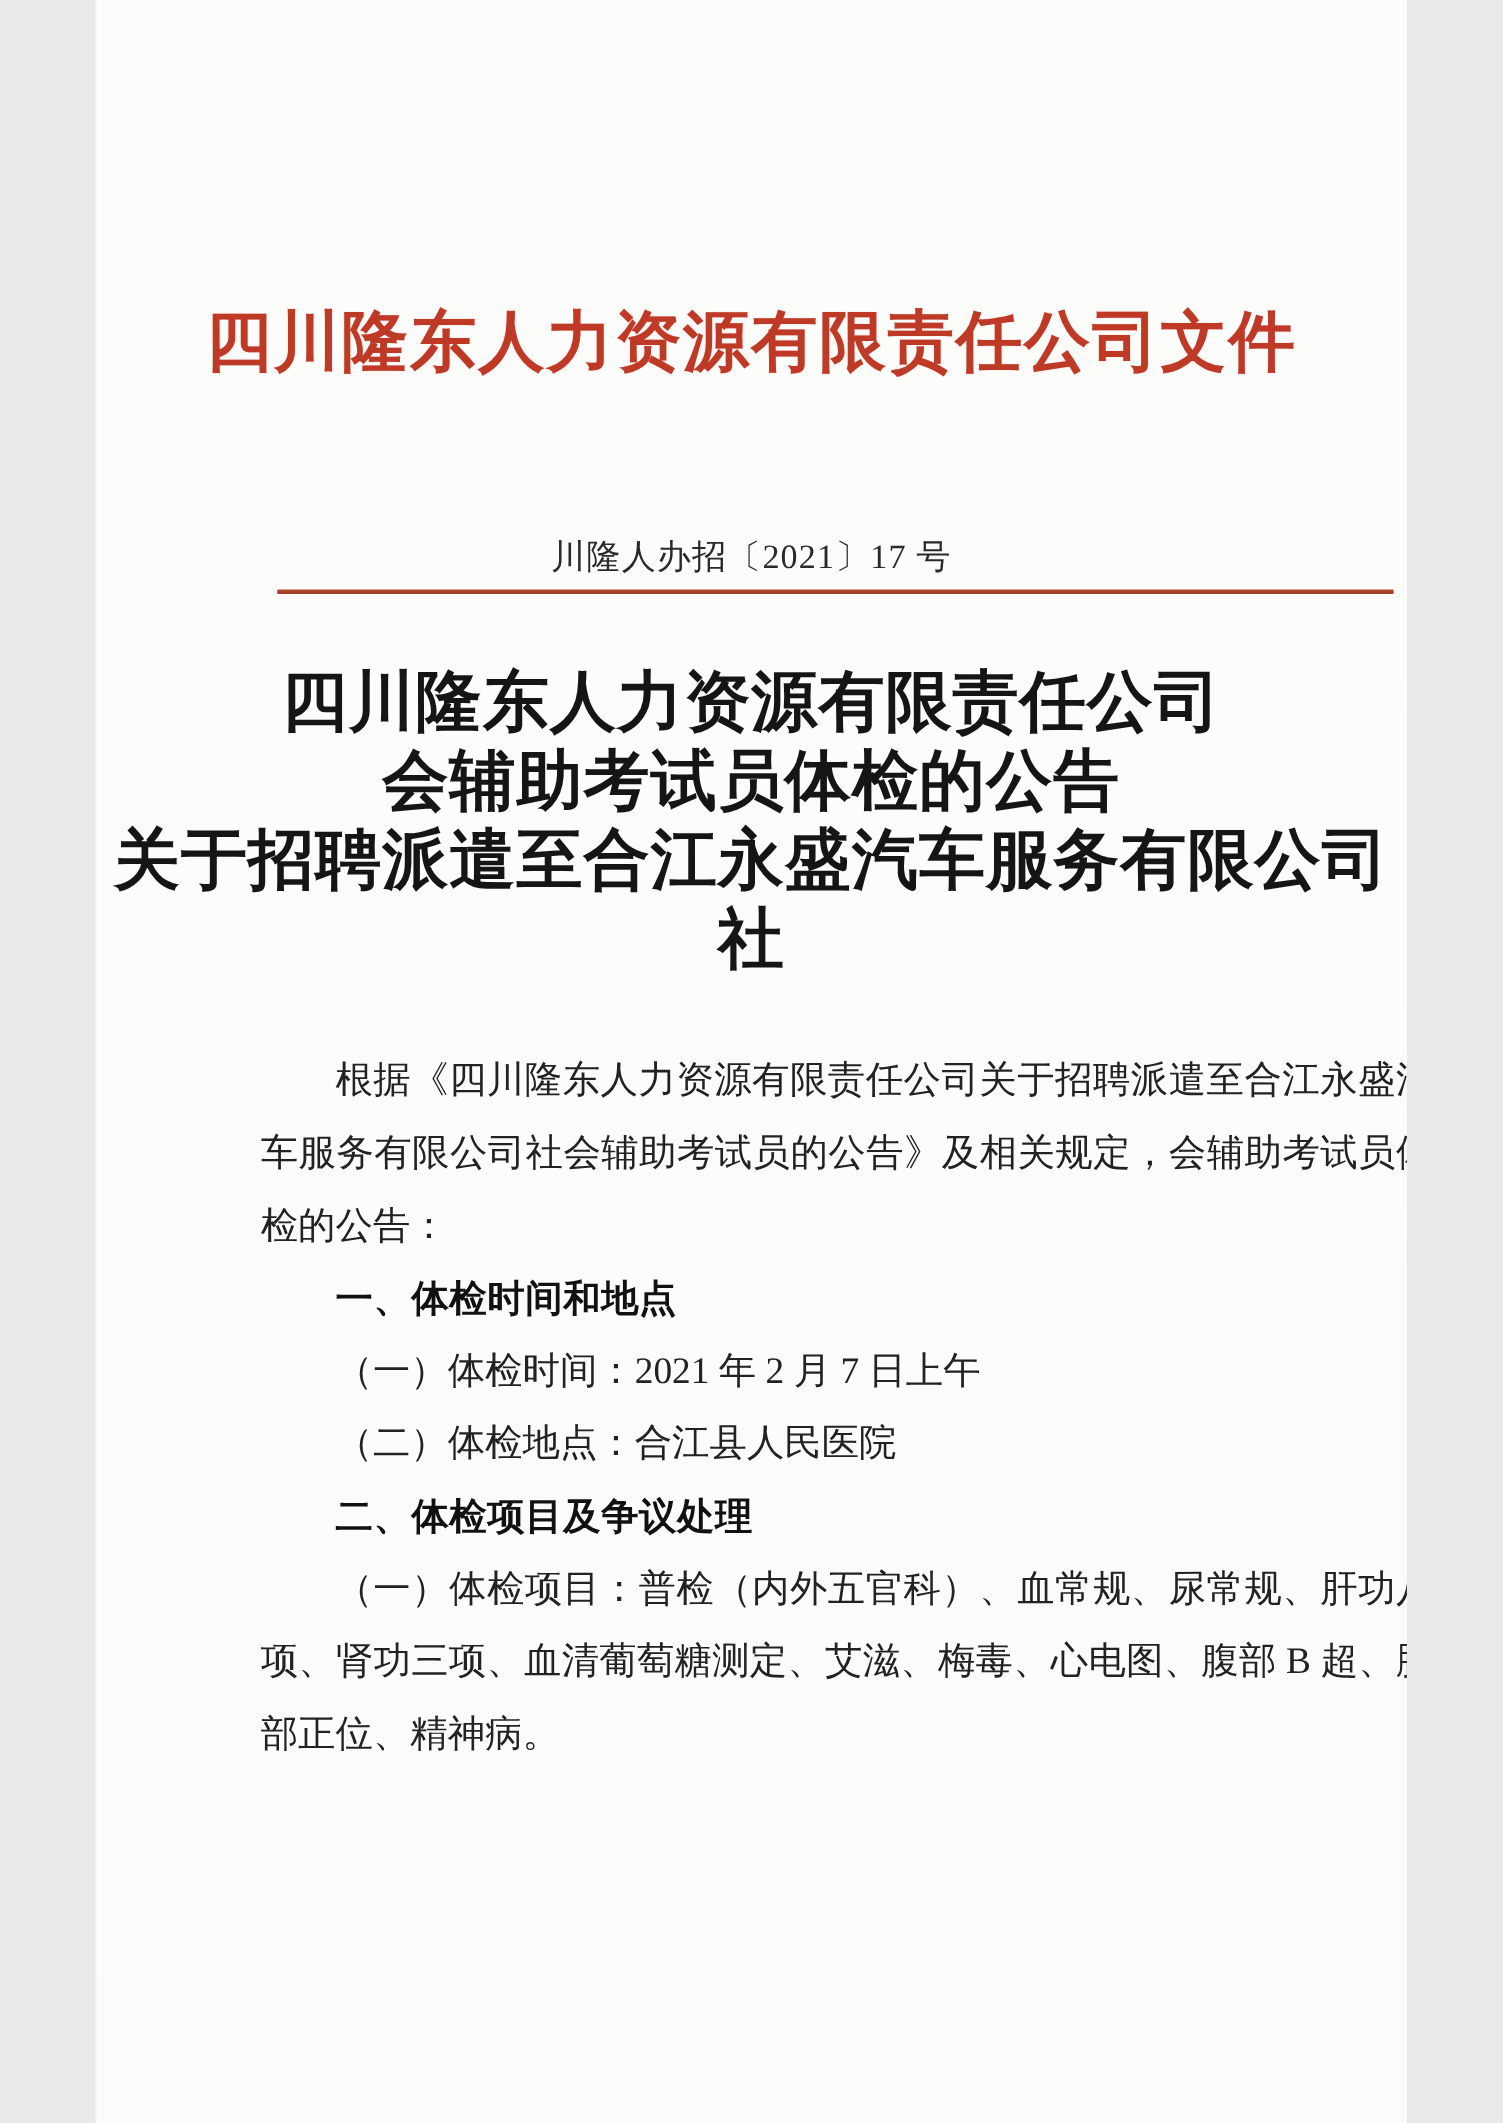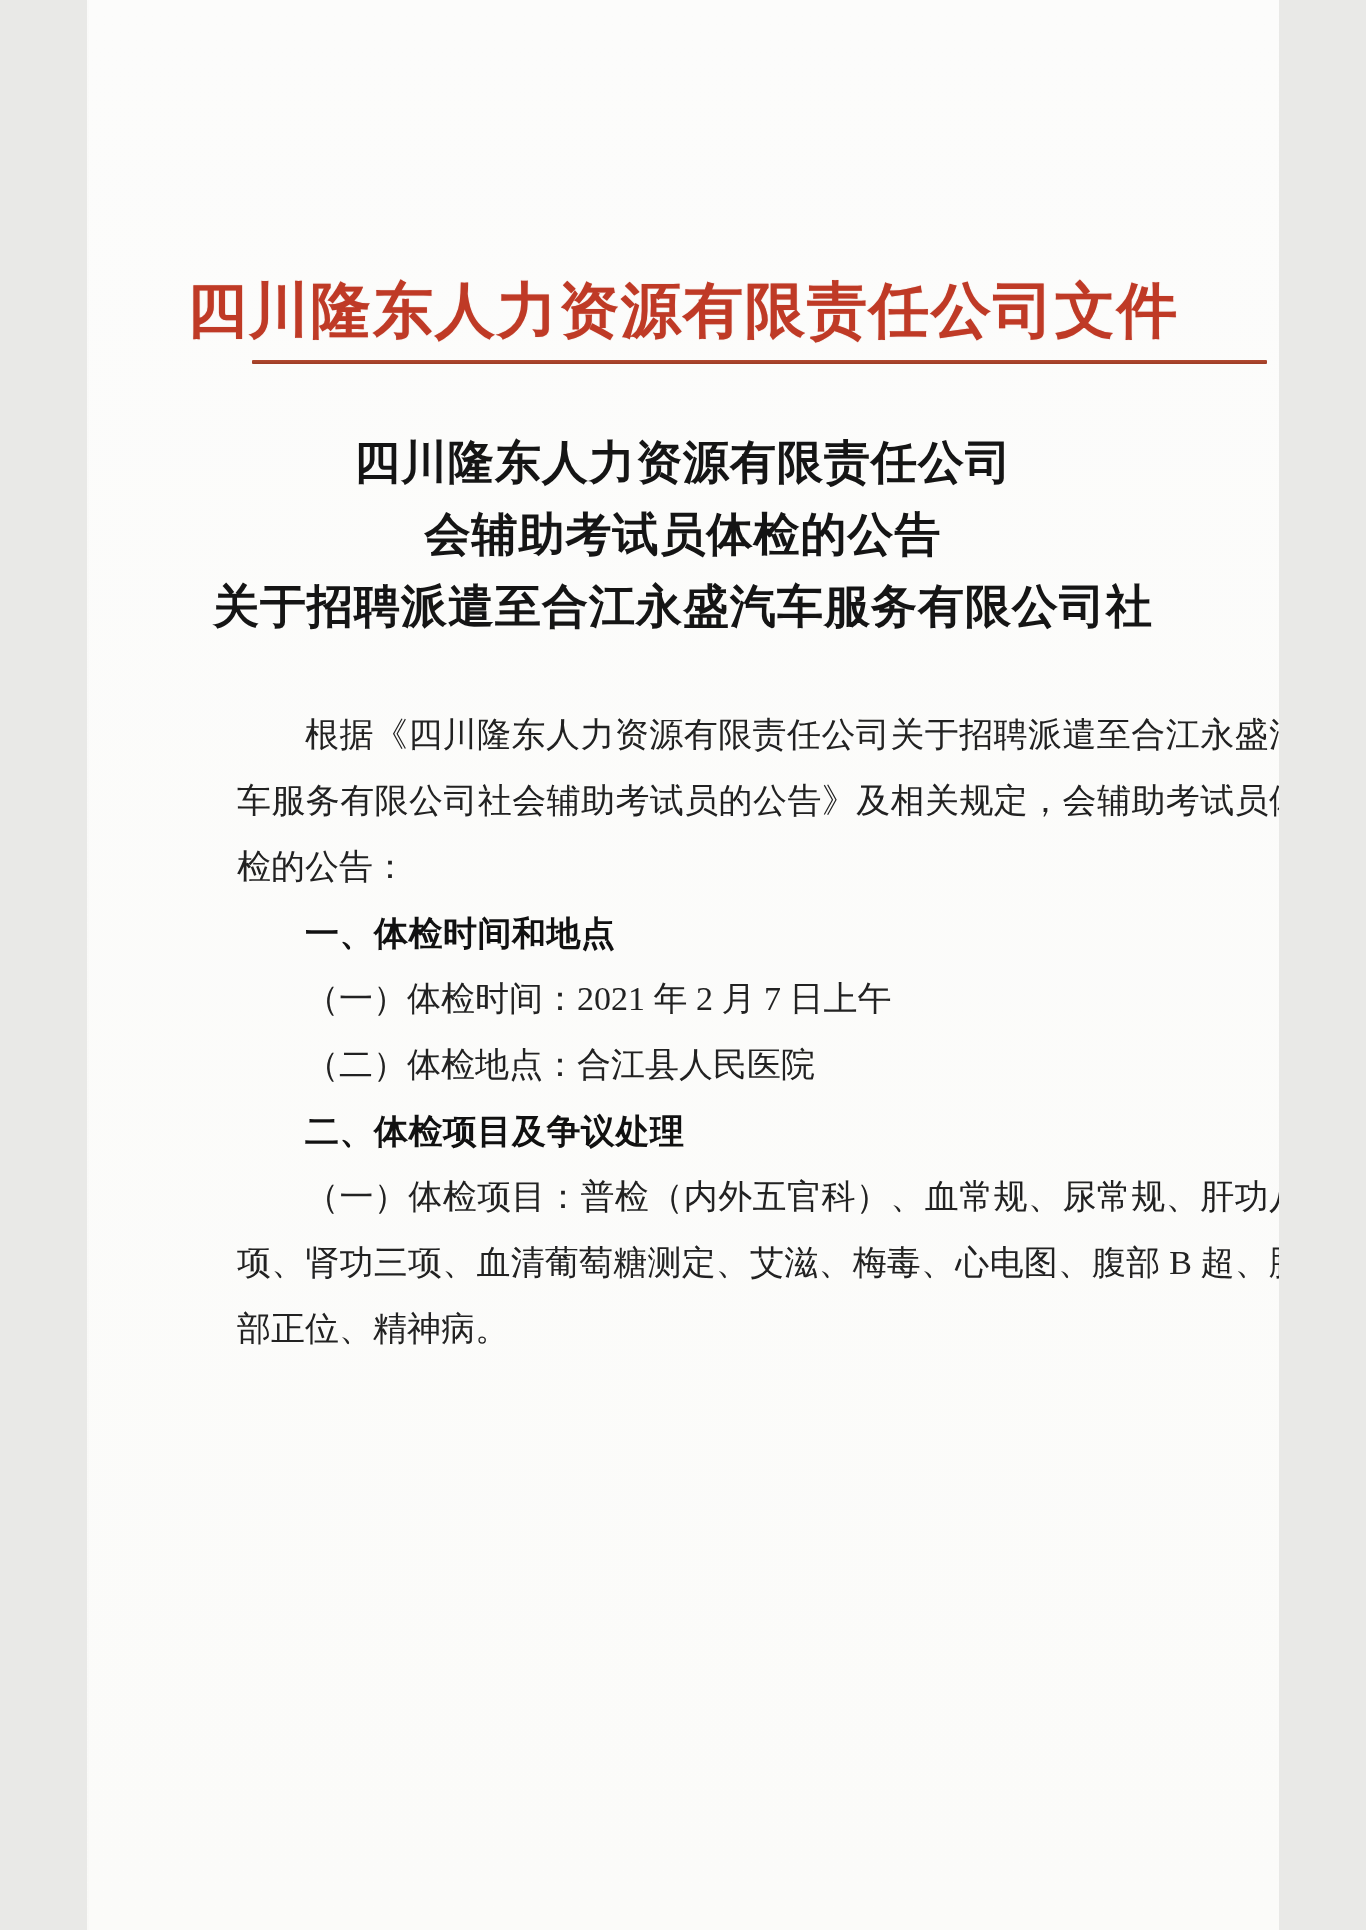--- a/index.html
+++ b/index.html
@@ -55,21 +55,21 @@
     background: linear-gradient(#b24a30, #9d3d26);
     border-radius: 1px;
   }
 
   
   .doc-title {
     margin-top: 62px;
     text-align: center;
     font-family: "Liberation Sans", "DejaVu Sans", sans-serif;
     font-weight: 700;
-    font-size: 46px;
+    font-size: 60px;
     line-height: 72px;
     color: #151515;
     letter-spacing: 1px;
   }
 
   
   .body-text {
     margin: 60px 150px 0 150px;
     width: 1066px;
     font-size: 34px;
@@ -87,20 +87,21 @@
     letter-spacing: 0.5px;
   }
 </style>
 </head>
 <body>
 
 <div class="page">
 
   <div class="red-header">四川隆东人力资源有限责任公司文件</div>
 
+  <div class="doc-number">川隆人办招〔2021〕17 号</div>
 
   <div class="divider"></div>
 
   <div class="doc-title">
     <div>四川隆东人力资源有限责任公司</div>
     <div>会辅助考试员体检的公告</div>
     <div>关于招聘派遣至合江永盛汽车服务有限公司社</div>
   </div>
 
   <div class="body-text">

